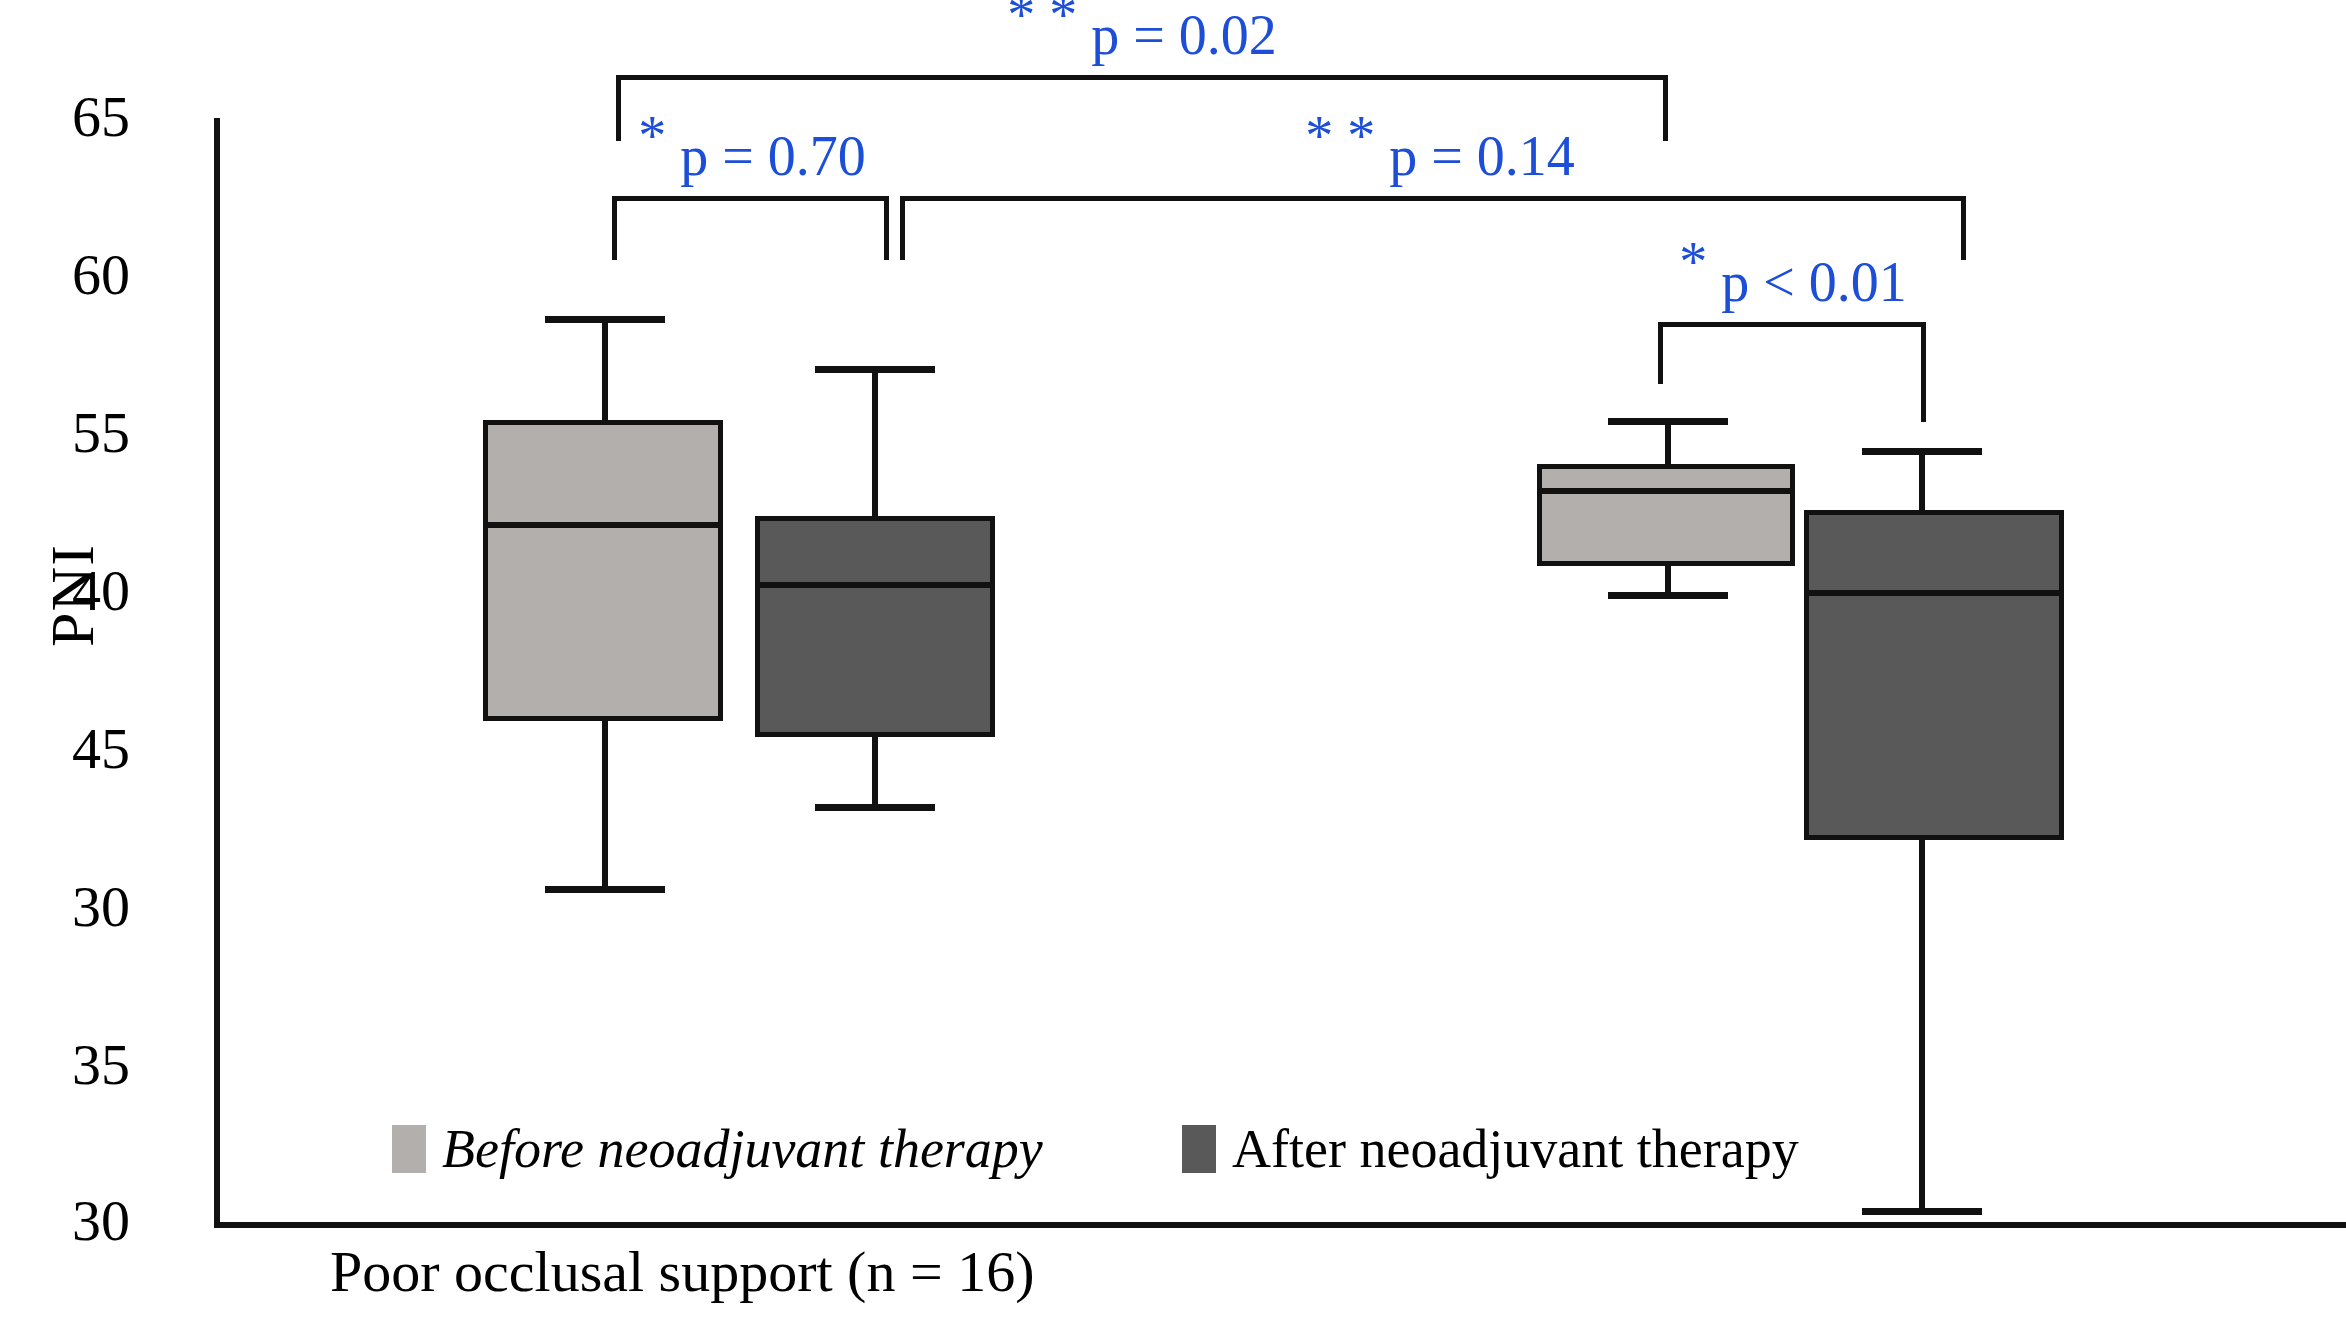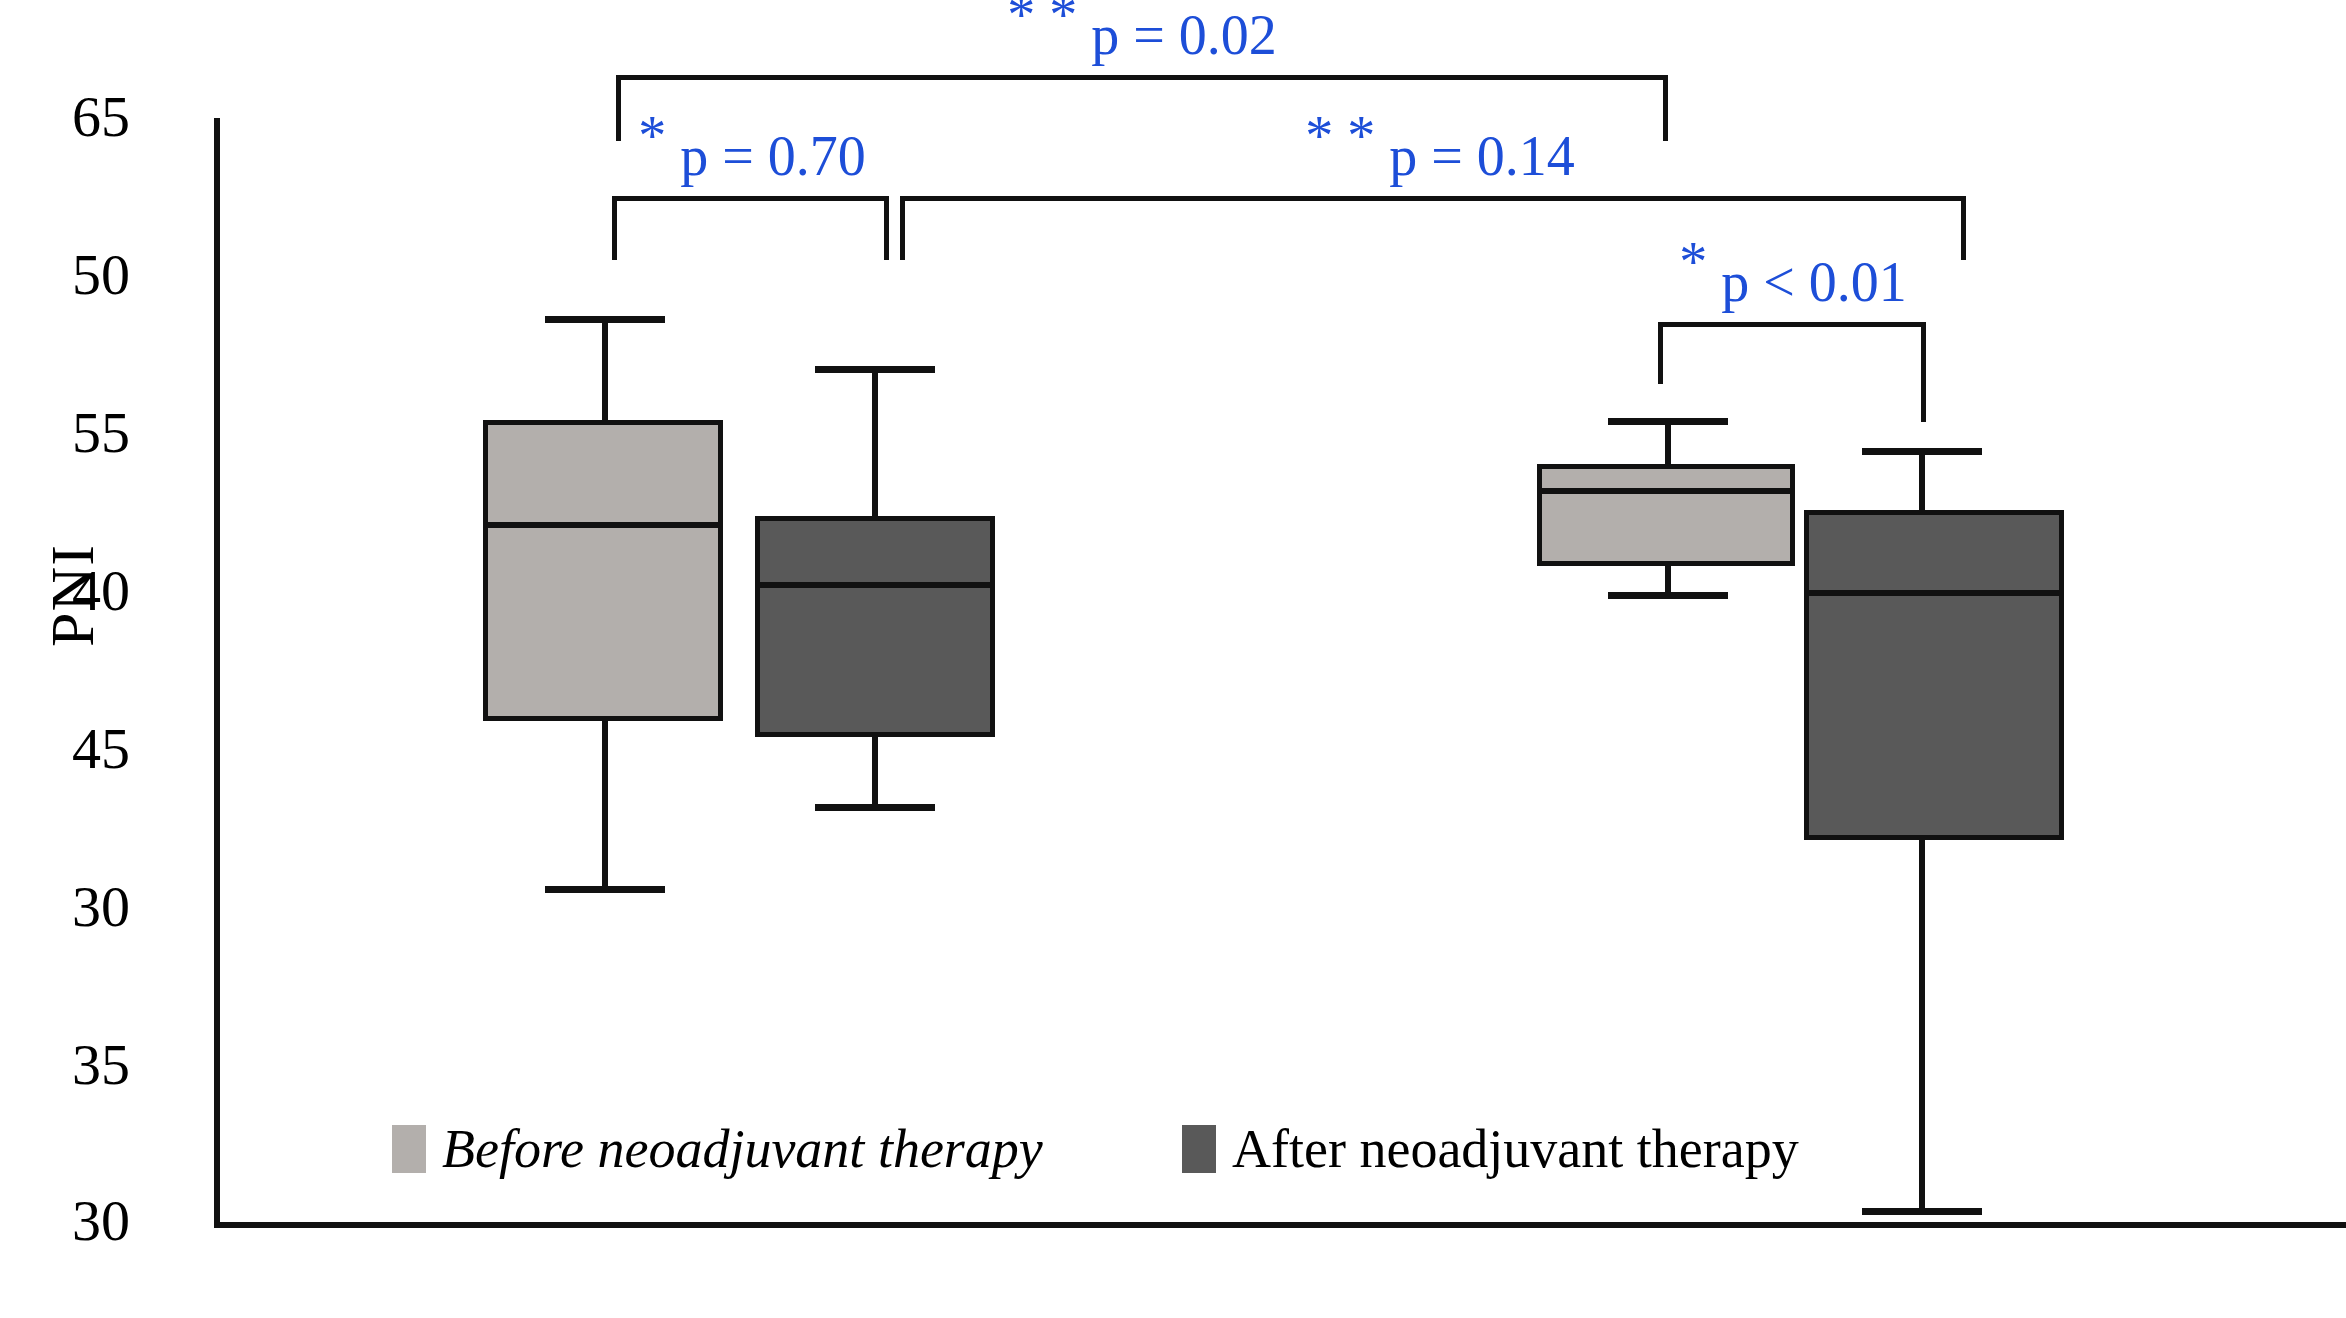--- a/index.html
+++ b/index.html
@@ -41,21 +41,21 @@
   .star{font-size:56px;vertical-align:super;line-height:0;}
 </style>
 </head>
 <body>
 
 <div id="stage">
 
   <div class="ylabel">PNI</div>
 
   <div class="ytick" style="left:10px; top:88px;">65</div>
-  <div class="ytick" style="left:10px; top:246px;">50</div>
+  <div class="ytick" style="left:10px; top:246px;">60</div>
   <div class="ytick" style="left:10px; top:404px;">55</div>
   <div class="ytick" style="left:10px; top:562px;">40</div>
   <div class="ytick" style="left:10px; top:720px;">45</div>
   <div class="ytick" style="left:10px; top:878px;">30</div>
   <div class="ytick" style="left:10px; top:1036px;">35</div>
   <div class="ytick" style="left:10px; top:1192px;">30</div>
 
   <div class="axis-v" style="left:214px; top:118px; width:6px; height:1110px;"></div>
   <div class="axis-h" style="left:214px; top:1222px; width:2132px; height:6px;"></div>
 
@@ -137,14 +137,15 @@
 
   <div class="legend" style="left:392px; top:1118px;font-style:italic;">
     <span class="swatch sw-light"></span>
     <span>Before neoadjuvant therapy</span>
   </div>
   <div class="legend" style="left:1176px; top:1118px;margin-left:6px;">
     <span class="swatch sw-dark"></span>
     <span>After neoadjuvant therapy</span>
   </div>
 
+  <div class="xcat" style="left:330px; top:1238px; width:700px;">Poor occlusal support (n = 16)</div>
 
 </div>
 
 </body></html>

